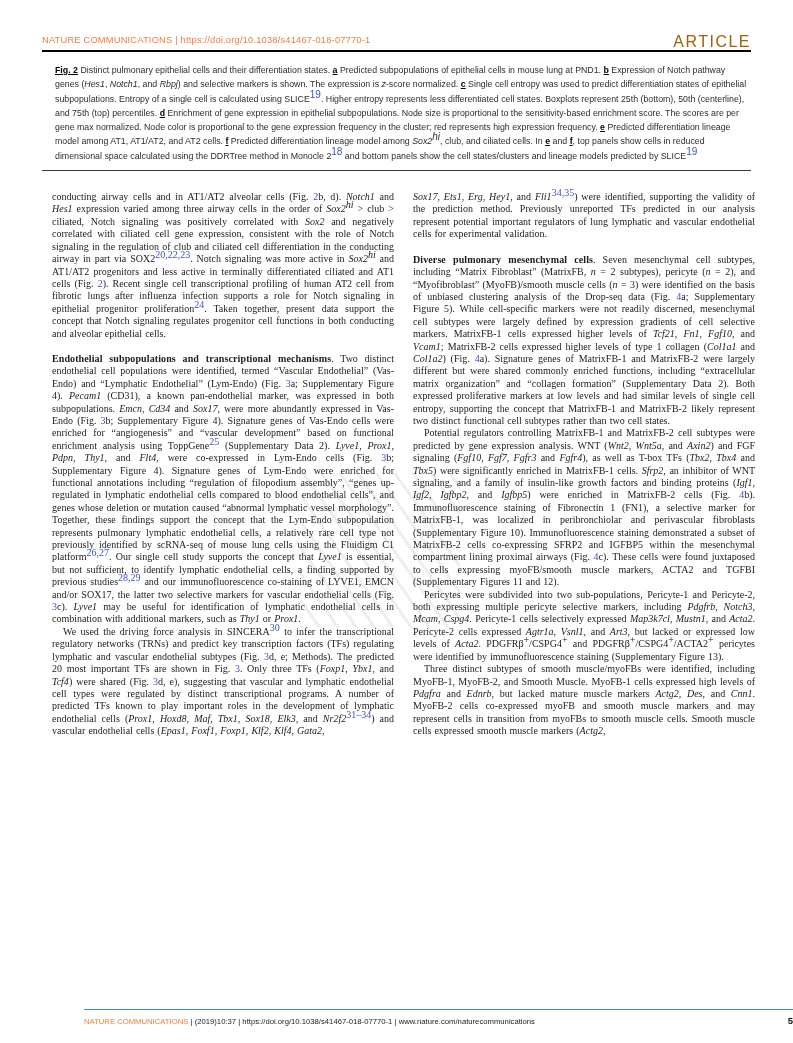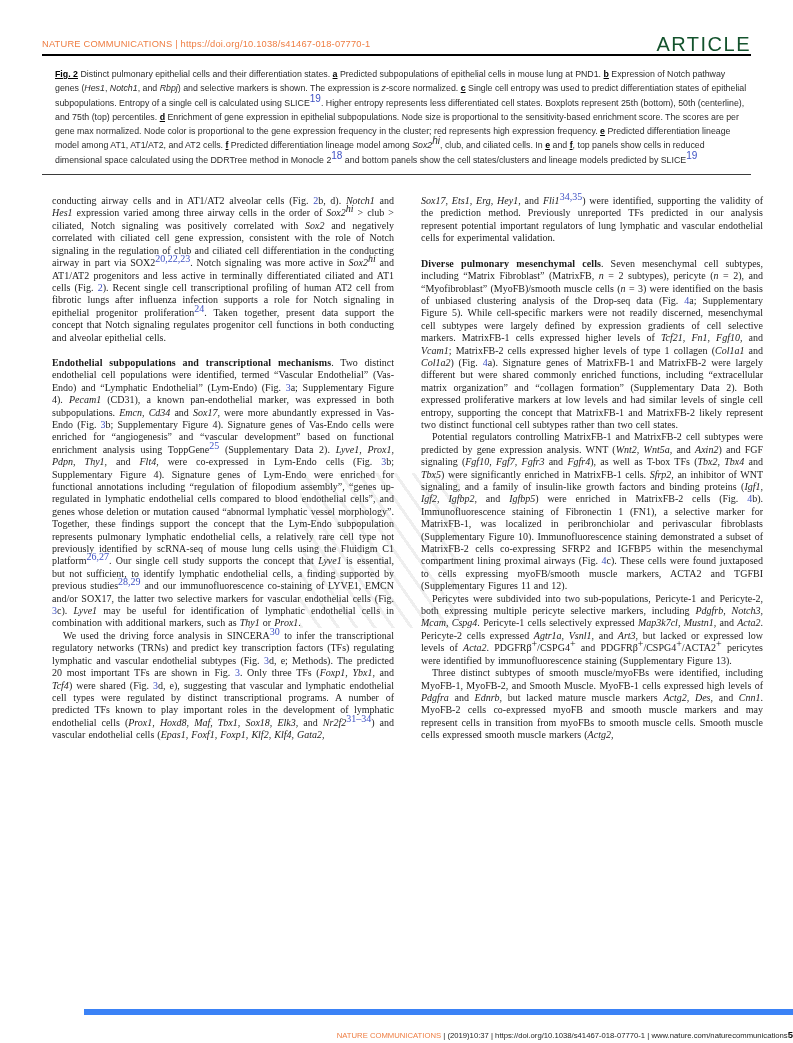--- a/index.html
+++ b/index.html
@@ -15,57 +15,57 @@
   .page{position:relative;width:709px;height:100%;margin:8px 42px;}
   
   .header{
     padding-top:26px;display:flex;justify-content:space-between;align-items:flex-end;
     font-family:"Liberation Sans", sans-serif;
   }
   .journal{
     color:var(--accent);font-size:9.3px;letter-spacing:0.2px;padding-bottom:5px;
   }
   .article{
-    font-size:20px;font-weight:300;letter-spacing:1.5px;color:#14532d;line-height:1;
+    font-size:16px;font-weight:300;letter-spacing:1.5px;color:#a16207;line-height:1;
   }
   .header-rule{border-bottom:2.5px solid #000;}
   
   .caption{
     margin:11px 0 0 13px;
     font-family:"Liberation Sans", sans-serif;
     font-size:8.8px;line-height:14.3px;color:#2c2c2c;
     text-align:left;
   }
   .caption b{color:#000;text-decoration:underline;}
   .caption-rule{border-bottom:1.5px solid #3a3a3a;margin-top:7px;}
   
   .columns{
-    display:flex;gap:27px;margin:20px 0 0 10px;width:699px;align-items:flex-end;
+    display:flex;gap:19px;margin:20px 0 0 10px;width:699px;align-items:flex-end;
   }
   .col{width:342px;flex:0 0 342px;}
   p.para{
     margin:0;font-size:10px;line-height:12.4px;text-align:justify;
     word-spacing:0.06em;
   }
   p.para.section{margin-top:13px;}
   p.para.indent{text-indent:11px;}
   p.para b{letter-spacing:0.1px;}
   sup{font-size:10px;line-height:0;}
   sup.ref,.figref{color:var(--link);}
   
   .watermark{
     position:absolute;left:258px;top:465px;width:160px;height:155px;
     background:repeating-linear-gradient(55deg, rgba(90,90,90,0.10) 0 3px, transparent 3px 15px);
     pointer-events:none;
   }
   
   .footer{
     position:absolute;left:42px;top:1001px;width:709px;
-    border-top:6px solid #3b82f6;padding-top:14px;
-    display:flex;justify-content:flex-end;align-items:baseline;
+    border-top:1px solid #3b82f6;padding-top:5px;
+    display:flex;justify-content:space-between;align-items:baseline;
     font-family:"Liberation Sans", sans-serif;font-size:7.7px;
   }
   .footer .brand{color:var(--accent);}
   .footer .footer-meta{color:#222;}
   .page-number{font-size:9.5px;font-weight:bold;color:#111;}
 </style>
 </head>
 <body>
 
 <div class="page">

